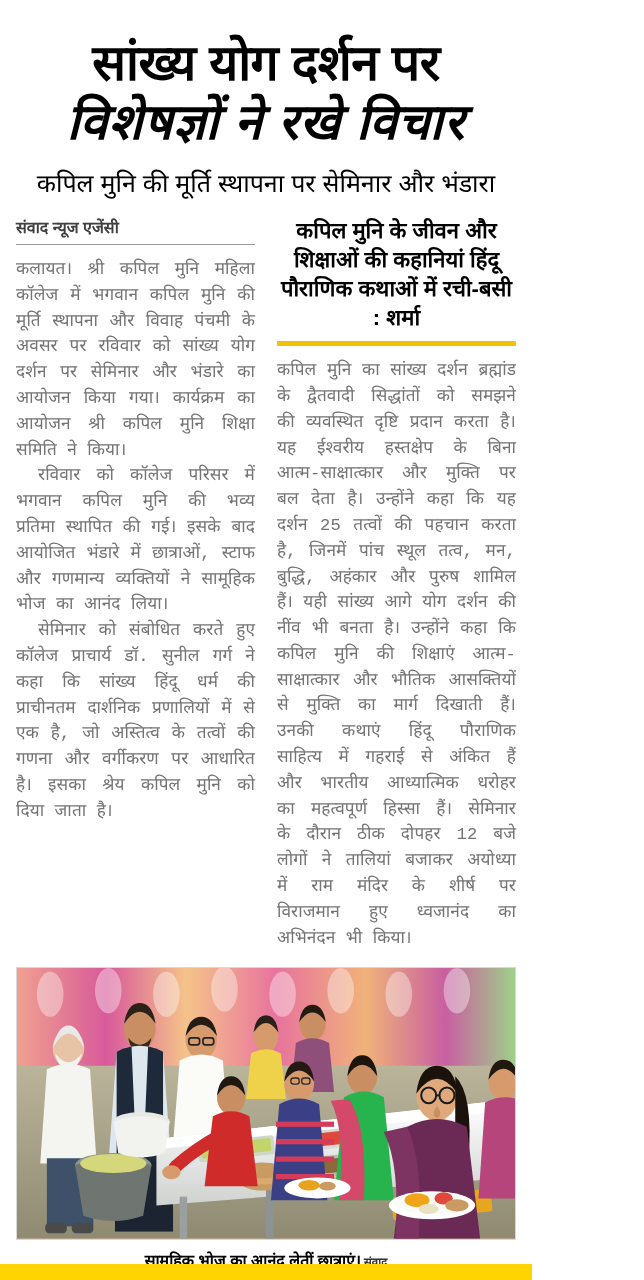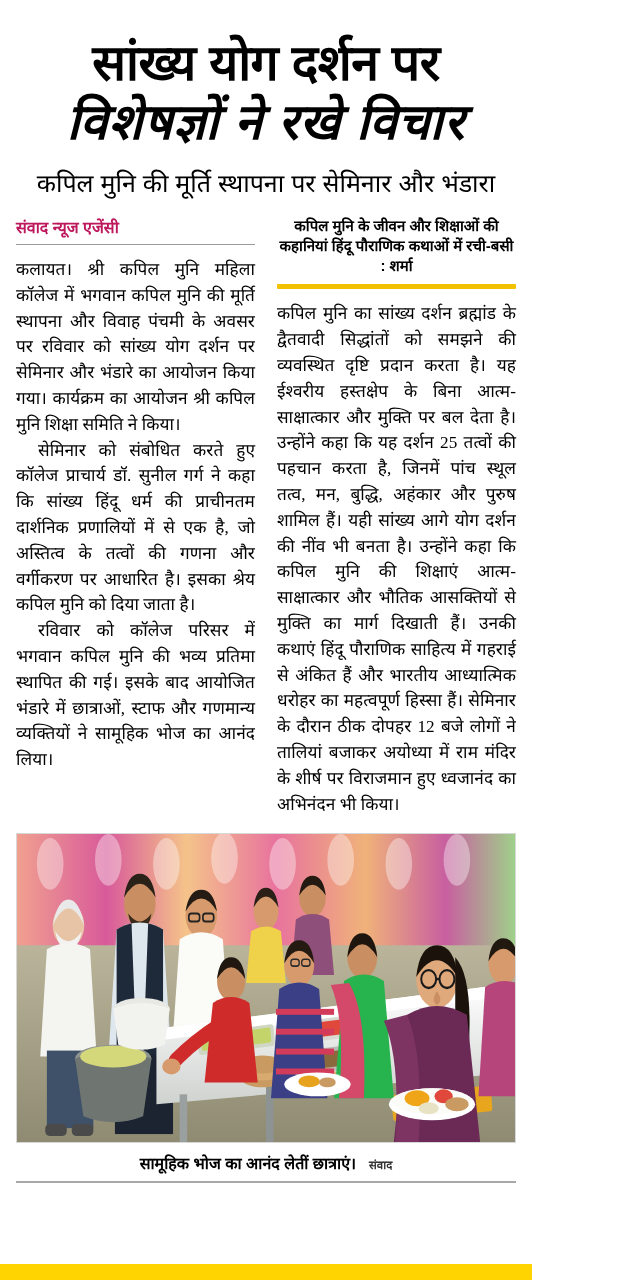--- a/index.html
+++ b/index.html
@@ -70,48 +70,48 @@
   }
   .col {
     width: 288px;
     box-sizing: border-box;
   }
 
   .byline {
     font-family: "Liberation Sans", "DejaVu Sans", sans-serif;
     font-weight: 700;
     font-size: 16px;
-    color: #be185d;
+    color: #404040;
     padding-bottom: 6px;
   }
   .byline-rule {
     border: 0;
     border-top: 1.5px solid #9a9a9a;
     margin: 0 0 12px 0;
   }
 
   .body-text p {
     margin: 0;
-    font-family: Liberation Serif, serif;
+    font-family: Liberation Mono, monospace;
     font-size: 17.2px;
     line-height: 1.5;
     text-align: justify;
     text-align-last: left;
-    color: #000000;
+    color: #737373;
     letter-spacing: 0.1px;
   }
   .body-text p + p {
     text-indent: 22px;
   }
 
   
   .kicker {
     font-family: "Liberation Sans", "DejaVu Sans", sans-serif;
     font-weight: 700;
-    font-size: 15px;
+    font-size: 22px;
     line-height: 1.32;
     text-align: center;
     color: #000000;
     margin: 0;
   }
   .kicker-rule {
     height: 5px;
     background: #f2c200;
     margin: 9px 0 12px 0;
     border-radius: 1px;
@@ -141,21 +141,21 @@
     font-family: "Liberation Sans", "DejaVu Sans", sans-serif;
     font-weight: 700;
     font-size: 16px;
     color: #000000;
     padding: 9px 0 7px 0;
   }
   .caption .credit {
     font-size: 11.5px;
     font-weight: 700;
     color: #333333;
-    padding-left: 13px;
+    padding-left: 3px;
   }
   .caption-rule {
     border: 0;
     border-top: 2px solid #a8a8a8;
     margin: 0;
   }
 
   .bottom-bar {
     position: absolute;
     left: 0;
@@ -179,22 +179,22 @@
 
   <div class="subhead">कपिल मुनि की मूर्ति स्थापना पर सेमिनार और भंडारा</div>
 
   <div class="columns">
 
     <div class="col col-left">
       <div class="byline">संवाद न्यूज एजेंसी</div>
       <hr class="byline-rule">
       <div class="body-text">
         <p>कलायत। श्री कपिल मुनि महिला कॉलेज में भगवान कपिल मुनि की मूर्ति स्थापना और विवाह पंचमी के अवसर पर रविवार को सांख्य योग दर्शन पर सेमिनार और भंडारे का आयोजन किया गया। कार्यक्रम का आयोजन श्री कपिल मुनि शिक्षा समिति ने किया।</p>
+        <p>रविवार को कॉलेज परिसर में भगवान कपिल मुनि की भव्य प्रतिमा स्थापित की गई। इसके बाद आयोजित भंडारे में छात्राओं, स्टाफ और गणमान्य व्यक्तियों ने सामूहिक भोज का आनंद लिया।</p>
         <p>सेमिनार को संबोधित करते हुए कॉलेज प्राचार्य डॉ. सुनील गर्ग ने कहा कि सांख्य हिंदू धर्म की प्राचीनतम दार्शनिक प्रणालियों में से एक है, जो अस्तित्व के तत्वों की गणना और वर्गीकरण पर आधारित है। इसका श्रेय कपिल मुनि को दिया जाता है।</p>
-        <p>रविवार को कॉलेज परिसर में भगवान कपिल मुनि की भव्य प्रतिमा स्थापित की गई। इसके बाद आयोजित भंडारे में छात्राओं, स्टाफ और गणमान्य व्यक्तियों ने सामूहिक भोज का आनंद लिया।</p>
       </div>
     </div>
 
     <div class="col col-right">
       <div class="kicker">कपिल मुनि के जीवन और शिक्षाओं की कहानियां हिंदू पौराणिक कथाओं में रची-बसी : शर्मा</div>
       <div class="kicker-rule"></div>
       <div class="body-text">
         <p>कपिल मुनि का सांख्य दर्शन ब्रह्मांड के द्वैतवादी सिद्धांतों को समझने की व्यवस्थित दृष्टि प्रदान करता है। यह ईश्वरीय हस्तक्षेप के बिना आत्म-साक्षात्कार और मुक्ति पर बल देता है। उन्होंने कहा कि यह दर्शन 25 तत्वों की पहचान करता है, जिनमें पांच स्थूल तत्व, मन, बुद्धि, अहंकार और पुरुष शामिल हैं। यही सांख्य आगे योग दर्शन की नींव भी बनता है। उन्होंने कहा कि कपिल मुनि की शिक्षाएं आत्म-साक्षात्कार और भौतिक आसक्तियों से मुक्ति का मार्ग दिखाती हैं। उनकी कथाएं हिंदू पौराणिक साहित्य में गहराई से अंकित हैं और भारतीय आध्यात्मिक धरोहर का महत्वपूर्ण हिस्सा हैं। सेमिनार के दौरान ठीक दोपहर 12 बजे लोगों ने तालियां बजाकर अयोध्या में राम मंदिर के शीर्ष पर विराजमान हुए ध्वजानंद का अभिनंदन भी किया।</p>
       </div>
     </div>

